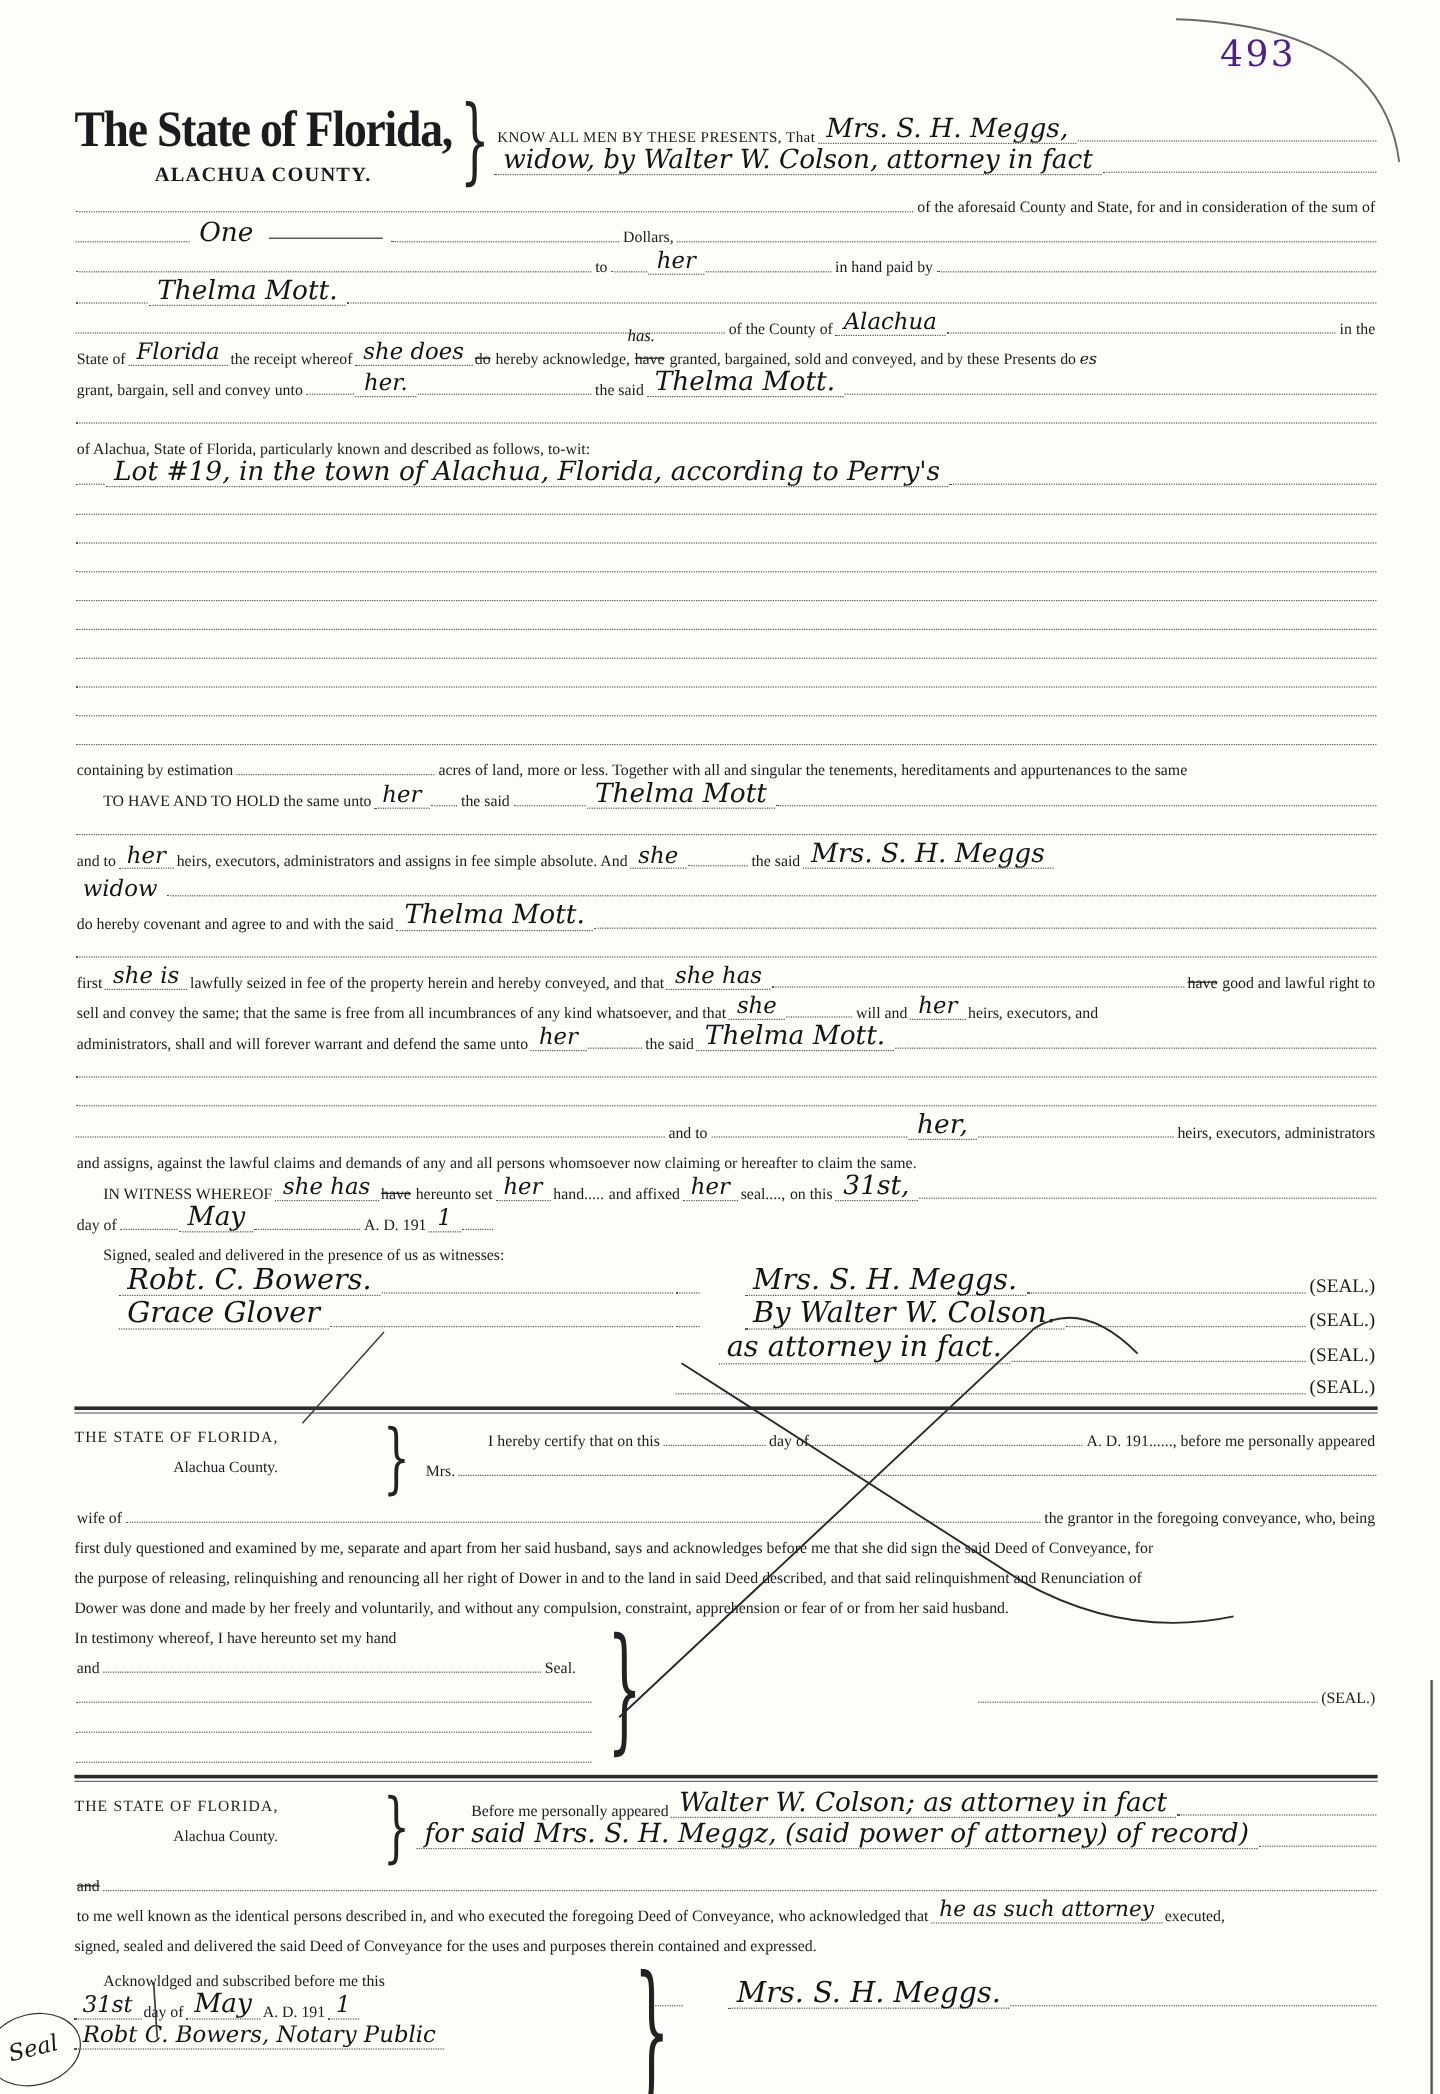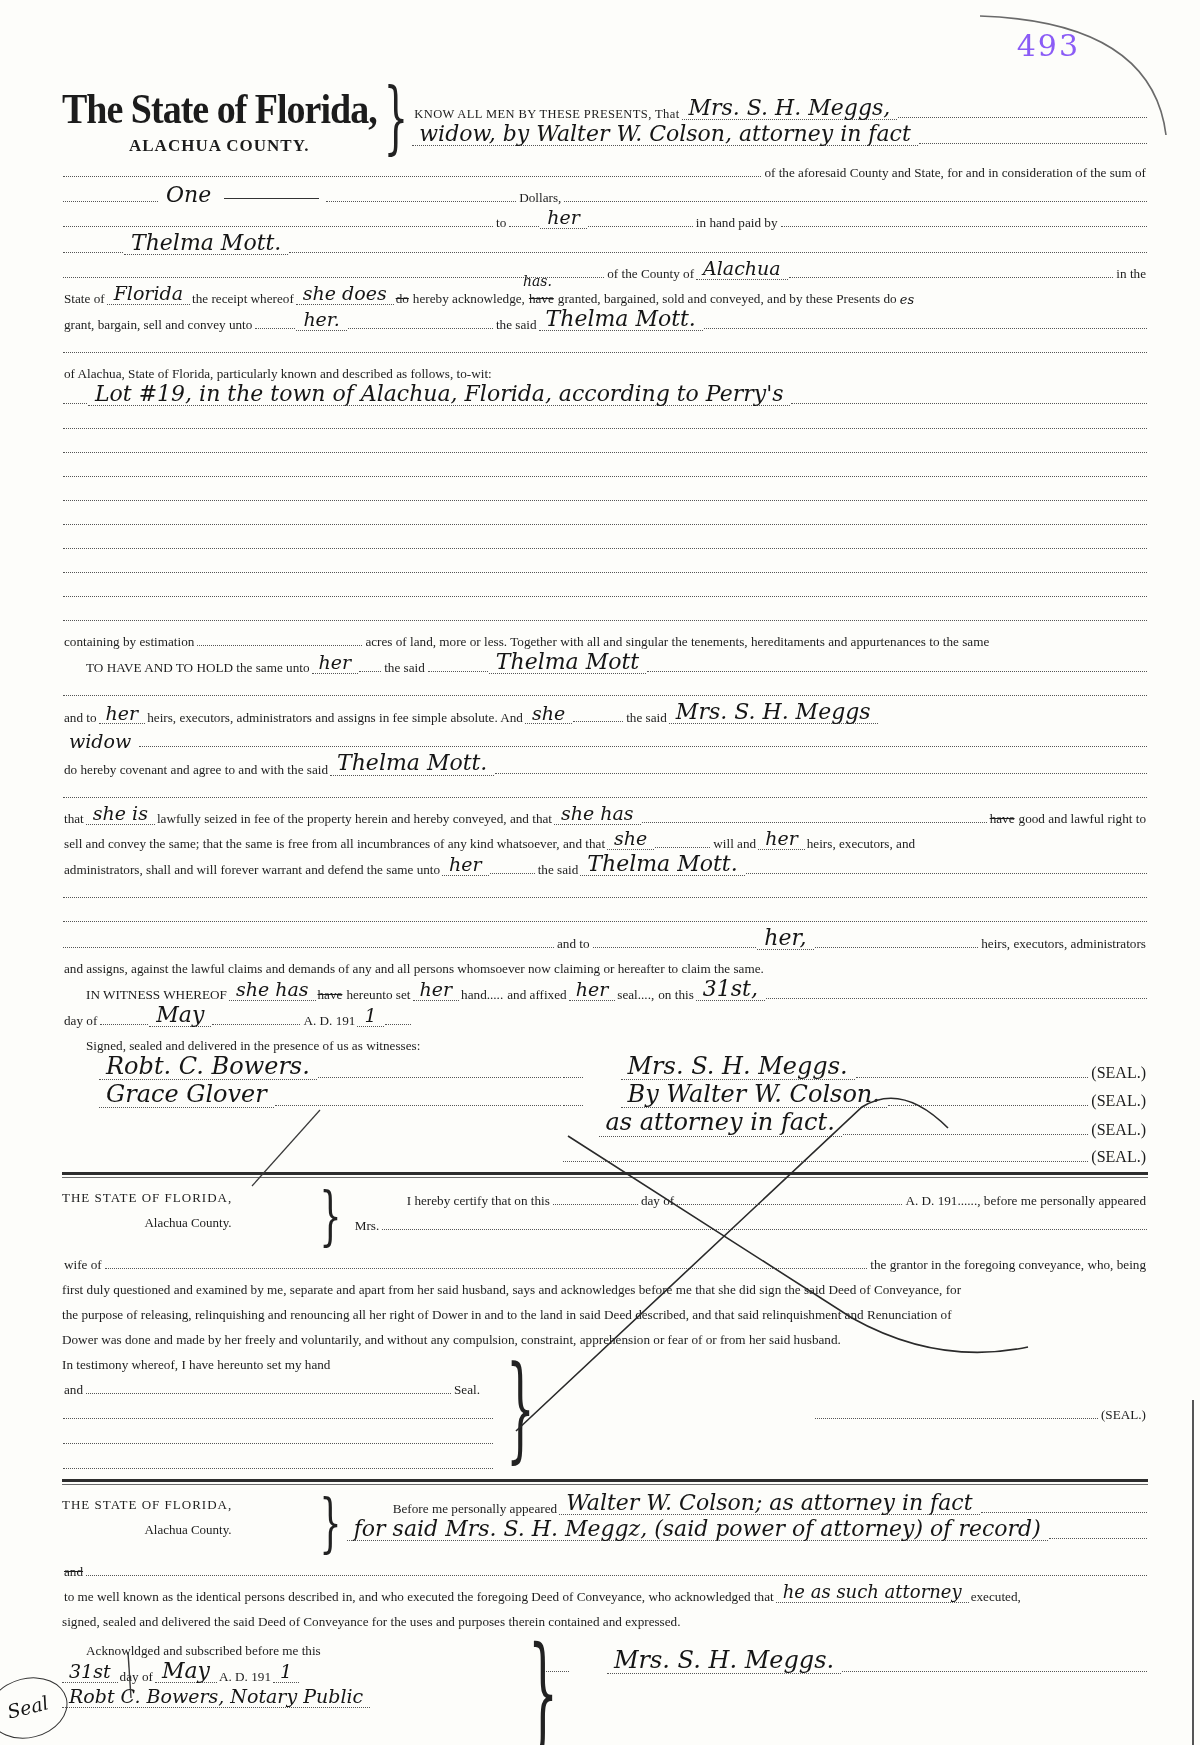--- a/index.html
+++ b/index.html
@@ -1,36 +1,36 @@
 <!DOCTYPE html>
 <html><head>
 <meta charset="utf-8">
 <style>
   html,body{margin:0;padding:0;background:#9a9a9a;}
   .page{position:relative;width:1200px;height:1745px;margin:0 auto;background:#fdfdfa;overflow:hidden;
         font-family:"Liberation Serif",serif;color:#1c1c1c;}
   .content{position:absolute;left:62px;right:52px;top:0;}
-  .pagenum{position:absolute;top:28px;right:120px;font-size:30px;letter-spacing:2px;color:#8b5cf6;
+  .pagenum{position:absolute;top:28px;right:120px;font-size:30px;letter-spacing:2px;color:#4c1d95;
            font-family:"DejaVu Serif",serif;}
   
   .fl{display:flex;align-items:flex-end;min-height:25px;font-size:13.2px;white-space:nowrap;}
   .pr{padding:0 2px;white-space:nowrap;}
   .d{flex:1 1 14px;border-bottom:1px dotted #555;margin:0 1px 4px 1px;min-width:8px;height:1px;}
   .bl{min-height:24px;}
   .strike{text-decoration:line-through;}
   .indent{padding-left:22px;}
   
   .hw{font-family:"DejaVu Serif",serif;font-style:italic;font-size:19px;white-space:nowrap;
       padding:0 7px;line-height:1.05;color:#151515;}
   .hw-lg{font-size:22px;}
   .hw-sm{font-size:18px;}
   .du{border-bottom:1px dotted #555;margin-bottom:2px;}
   .dash{flex:0 0 95px;border-bottom:1.6px solid #333;margin:0 6px 7px;}
   .supw{position:relative;display:inline-block;}
-  .sup{position:absolute;top:-17px;left:-4px;font-size:14px;padding:0;}
+  .sup{position:absolute;top:-17px;left:-4px;font-size:14px;padding:0;font-family:Liberation Serif, serif;}
   .es{font-size:13px;vertical-align:7px;padding:0 1px;}
   
   .hdr{display:flex;align-items:flex-start;padding-top:84px;}
   .hdr-title{font-size:38px;font-weight:700;letter-spacing:-1px;transform:scaleY(1.12);transform-origin:left top;}
   .hdr-county{font-size:17px;font-weight:700;letter-spacing:1px;text-align:center;margin-top:8px;}
   .brace{font-family:"DejaVu Serif",serif;line-height:1;color:#222;}
   .hdr-brace{font-size:78px;transform:scaleX(.5);margin:-6px -8px 0 -6px;flex:0 0 auto;}
   .hdr-right{flex:1;min-width:0;padding-top:12px;}
   .knowall{font-size:12.5px;letter-spacing:.4px;text-align:right;}
   
@@ -213,21 +213,21 @@
     <div class="fl">
       <span class="pr">do hereby covenant and agree to and with the said</span>
       <span class="hw hw-lg du">Thelma Mott.</span>
       <span class="d"></span>
     </div>
     <div class="fl bl">
         <span class="d"></span>
       </div>
 
     <div class="fl">
-      <span class="pr">that</span>
+      <span class="pr">first</span>
       <span class="hw du">she is</span>
       <span class="pr">lawfully seized in fee of the property herein and hereby conveyed, and that</span>
       <span class="hw du">she has</span>
       <span class="d"></span>
       <span class="pr strike">have</span>
       <span class="pr">good and lawful right to</span>
     </div>
     <div class="fl">
       <span class="pr">sell and convey the same; that the same is free from all incumbrances of any kind whatsoever, and that</span>
       <span class="hw du">she</span>

